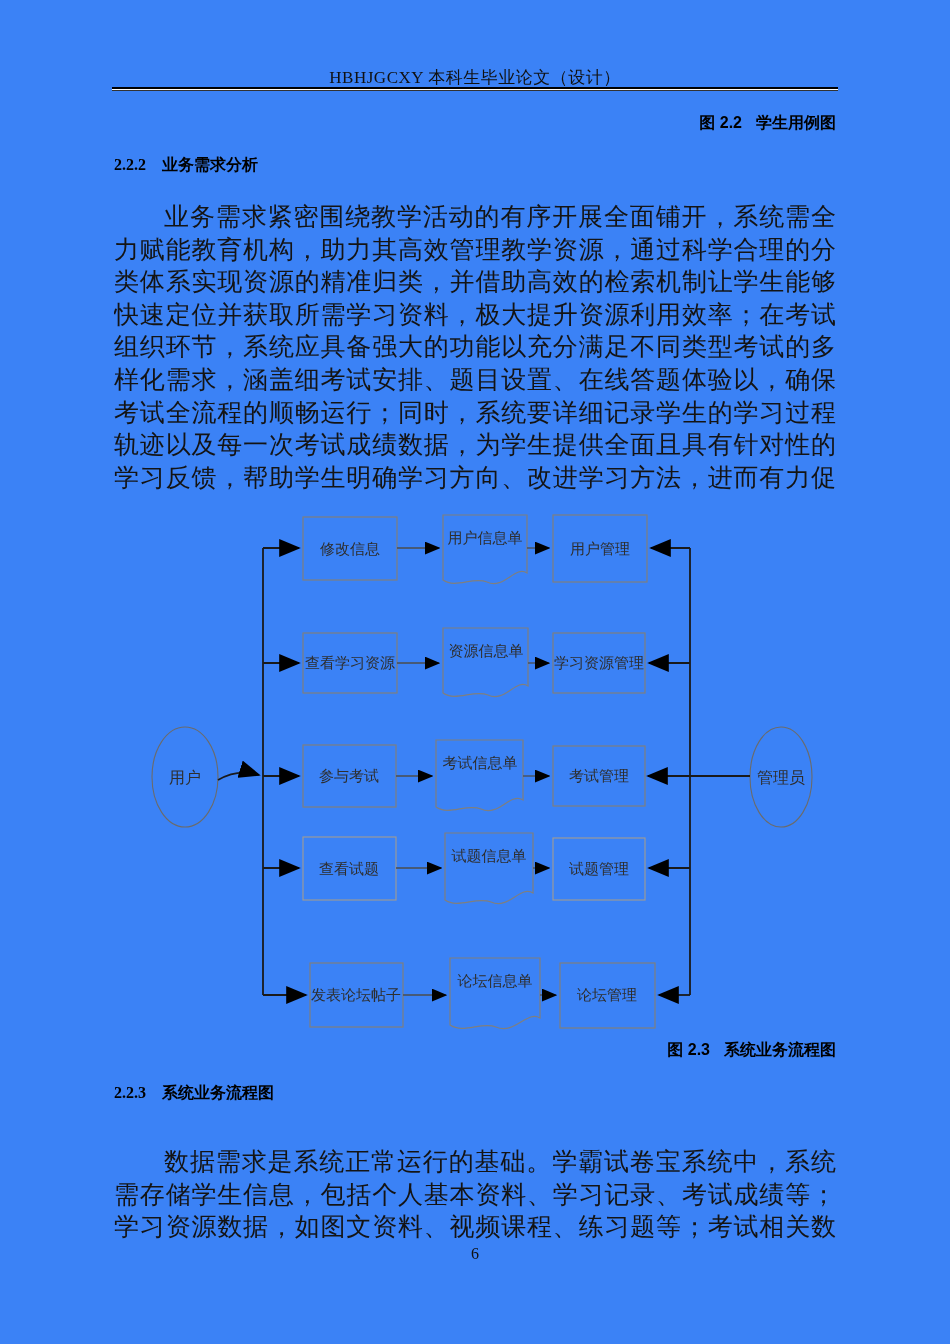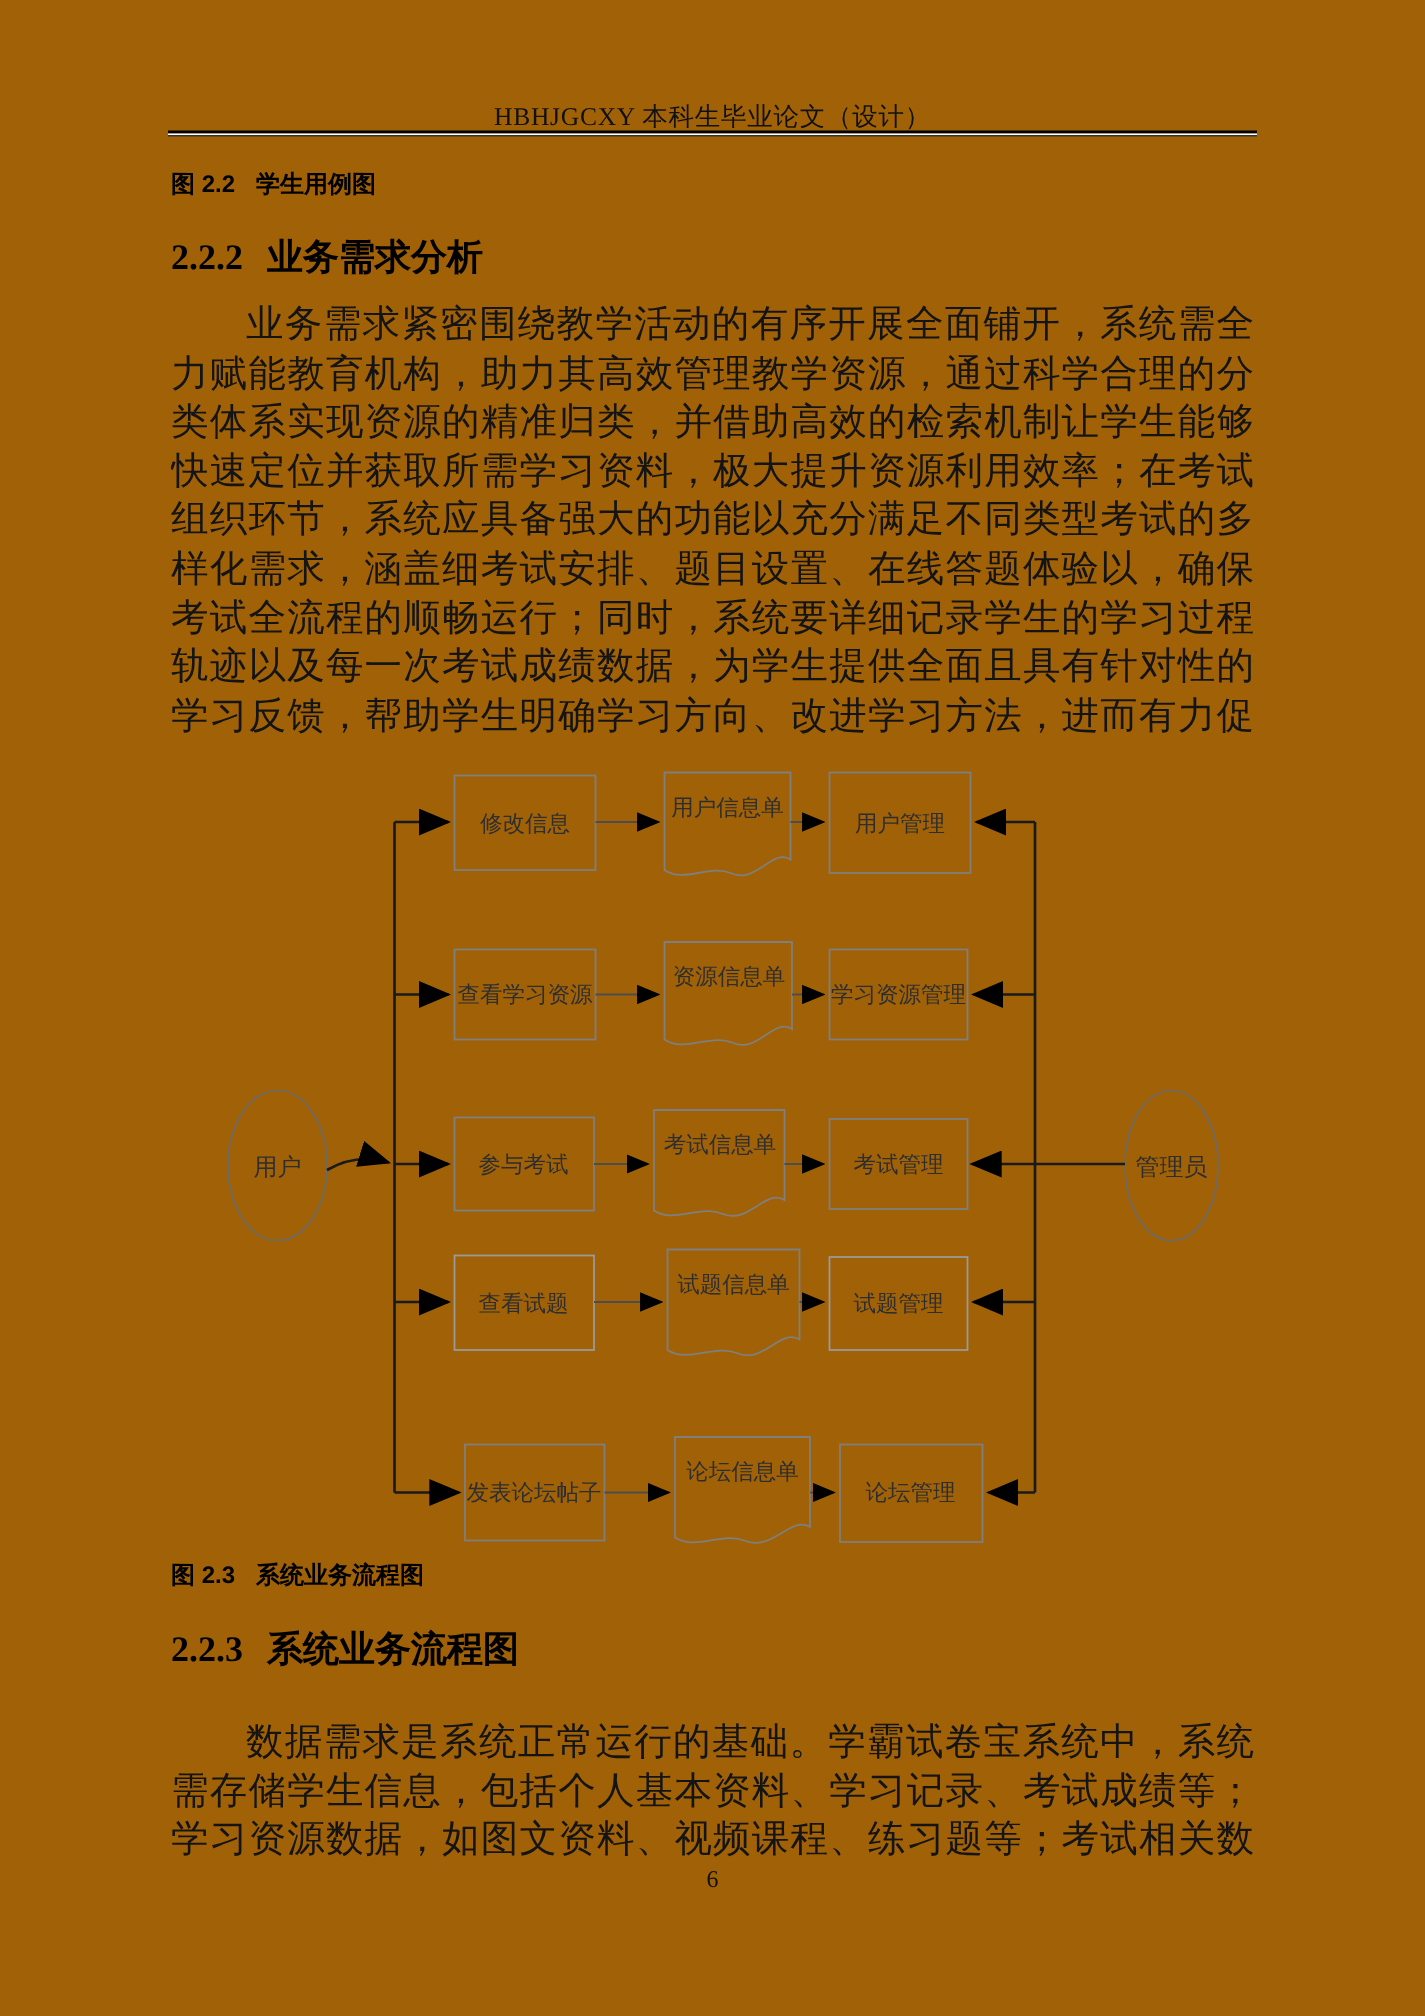--- a/index.html
+++ b/index.html
@@ -1,40 +1,40 @@
 <!DOCTYPE html>
 <html><head>
 <meta charset="utf-8">
 <style>
   html,body{margin:0;padding:0;background:#e8e8e8;}
   .page{
-    position:relative;width:950px;height:1344px;background:#a16207;
+    position:relative;width:950px;height:1344px;background:#3b82f6;
     margin:0 auto;overflow:hidden;
     font-family:"Liberation Serif","DejaVu Serif",serif;color:#111;
   }
   .header-title{
     position:absolute;top:66px;left:114px;width:722px;text-align:center;
     font-size:17px;letter-spacing:0.5px;color:#111;
   }
   .header-rule{position:absolute;left:112px;top:87px;width:726px;}
   .header-rule .thick{height:2px;background:#000;}
   .header-rule .gap{height:1px;background:#fff;}
   .header-rule .thin{height:1px;background:#333;}
   .fig-caption{
-    position:absolute;left:114px;width:722px;text-align:left;
+    position:absolute;left:114px;width:722px;text-align:right;
     font-family:"Liberation Sans","DejaVu Sans",sans-serif;
     font-weight:bold;font-size:16px;color:#000;
   }
   .cap-22{top:113px;}
   .cap-23{top:1040px;}
   .cap-gap{display:inline-block;width:14px;}
   .section-heading{
     position:absolute;left:114px;width:760px;
     font-family:"Liberation Sans","DejaVu Sans",sans-serif;
-    font-weight:bold;font-size:24px;color:#000;
+    font-weight:bold;font-size:16px;color:#000;
   }
   .h-222{top:155px;}
   .h-223{top:1083px;}
   .section-heading .num{font-family:"Liberation Serif","DejaVu Serif",serif;font-weight:bold;}
   .section-heading .ttl{margin-left:16px;}
   .body-para{
     position:absolute;left:114px;width:722px;
     font-size:25px;line-height:32.6px;text-align:justify;
     text-indent:2em;color:#141414;
   }

